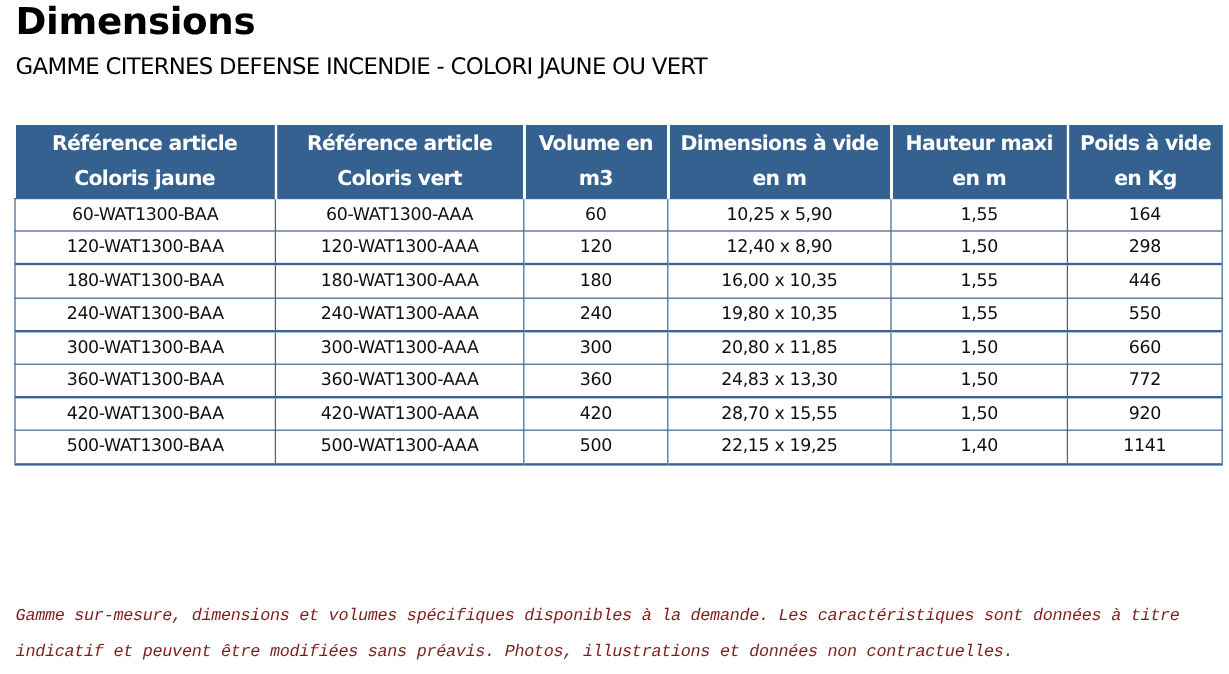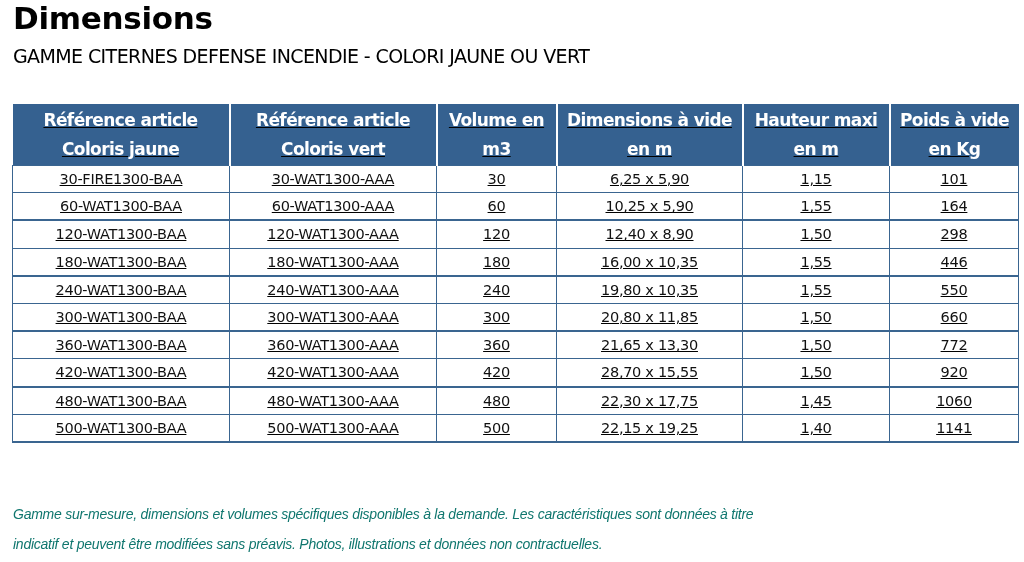--- a/index.html
+++ b/index.html
@@ -15,21 +15,20 @@
   .subtitle {
     position: absolute; left: 13px; top: 42px;
     font-family: "DejaVu Sans", sans-serif; font-weight: normal;
     font-size: 19px; line-height: 28px; letter-spacing: -0.6px;
     white-space: nowrap;
   }
   table.dims {
     position: absolute; left: 12px; top: 104px;
     border-collapse: collapse; table-layout: fixed;
     width: 1006px;
-    text-decoration: underline;
   }
   table.dims th {
     background: #356190; color: #ffffff;
     font-family: "DejaVu Sans", sans-serif; font-weight: bold;
     font-size: 17px; line-height: 29px; letter-spacing: -0.6px;
     text-align: center; padding: 0; height: 61px;
     border-left: 2px solid #ffffff; border-right: 2px solid #ffffff;
     white-space: nowrap; overflow: hidden;
   }
   table.dims th:first-child { border-left: none; }
@@ -37,22 +36,22 @@
   table.dims td {
     font-family: "DejaVu Sans", sans-serif;
     font-size: 14.5px; color: #111; text-align: center;
     height: 26.2px; padding: 0; line-height: 26px;
     border: 1.5px solid #3a6590; letter-spacing: -0.3px;
     white-space: nowrap;
   }
   table.dims tbody tr:nth-child(even) td { border-bottom-width: 2px; }
   .note {
     position: absolute; left: 13px; top: 499px; width: 1000px;
-    font-family: Liberation Sans, sans-serif; font-style: italic;
-    font-size: 14px; line-height: 30px; color: #0f766e; letter-spacing: -0.25px;
+    font-family: Liberation Mono, monospace; font-style: italic;
+    font-size: 14px; line-height: 30px; color: #7f1d1d; letter-spacing: -0.25px;
   }
 </style>
 </head>
 <body>
 
 <div class="title">Dimensions</div>
 <div class="subtitle">GAMME CITERNES DEFENSE INCENDIE - COLORI JAUNE OU VERT</div>
 
 <table class="dims">
   <colgroup>
@@ -67,28 +66,20 @@
     <tr>
       <th><span>Référence article</span><br><span>Coloris jaune</span></th>
       <th><span>Référence article</span><br><span>Coloris vert</span></th>
       <th><span>Volume en</span><br><span>m3</span></th>
       <th><span>Dimensions à vide</span><br><span>en m</span></th>
       <th><span>Hauteur maxi</span><br><span>en m</span></th>
       <th><span>Poids à vide</span><br><span>en Kg</span></th>
     </tr>
   </thead>
   <tbody>
-      <tr>
-        <td>30-FIRE1300-BAA</td>
-        <td>30-WAT1300-AAA</td>
-        <td>30</td>
-        <td>6,25 x 5,90</td>
-        <td>1,15</td>
-        <td>101</td>
-      </tr>
       <tr>
         <td>60-WAT1300-BAA</td>
         <td>60-WAT1300-AAA</td>
         <td>60</td>
         <td>10,25 x 5,90</td>
         <td>1,55</td>
         <td>164</td>
       </tr>
       <tr>
         <td>120-WAT1300-BAA</td>
@@ -119,39 +110,31 @@
         <td>300-WAT1300-AAA</td>
         <td>300</td>
         <td>20,80 x 11,85</td>
         <td>1,50</td>
         <td>660</td>
       </tr>
       <tr>
         <td>360-WAT1300-BAA</td>
         <td>360-WAT1300-AAA</td>
         <td>360</td>
-        <td>21,65 x 13,30</td>
+        <td>24,83 x 13,30</td>
         <td>1,50</td>
         <td>772</td>
       </tr>
       <tr>
         <td>420-WAT1300-BAA</td>
         <td>420-WAT1300-AAA</td>
         <td>420</td>
         <td>28,70 x 15,55</td>
         <td>1,50</td>
         <td>920</td>
-      </tr>
-      <tr>
-        <td>480-WAT1300-BAA</td>
-        <td>480-WAT1300-AAA</td>
-        <td>480</td>
-        <td>22,30 x 17,75</td>
-        <td>1,45</td>
-        <td>1060</td>
       </tr>
       <tr>
         <td>500-WAT1300-BAA</td>
         <td>500-WAT1300-AAA</td>
         <td>500</td>
         <td>22,15 x 19,25</td>
         <td>1,40</td>
         <td>1141</td>
       </tr>
     </tbody>

